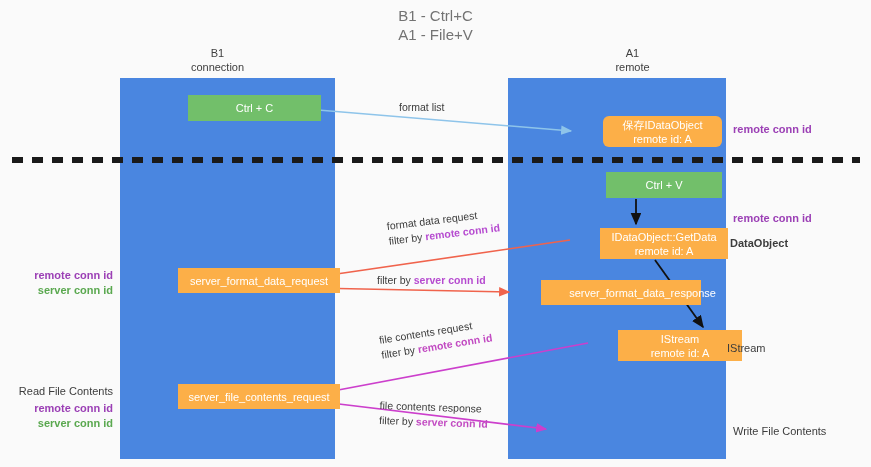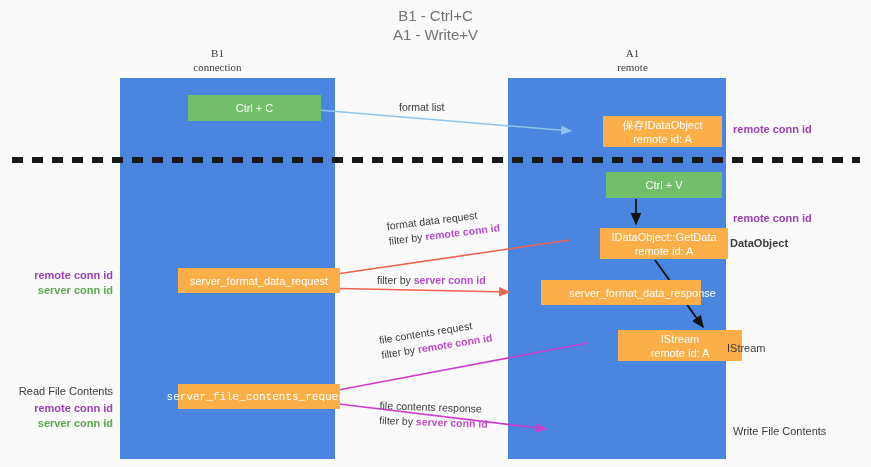--- a/index.html
+++ b/index.html
@@ -39,21 +39,20 @@
     line-height: 19px;
     color: #737373;
   }
   
   .col-head {
     position: absolute;
     text-align: center;
     font-size: 11px;
     line-height: 14px;
     color: #404040;
-    font-family: Liberation Serif, serif;
   }
   #head-b1 { left: 155px; top: 46px; width: 125px; }
   #head-a1 { left: 570px; top: 46px; width: 125px; }
   
   .lane {
     position: absolute;
     background: #4a86e0;
   }
   #lane-b1 { left: 120px; top: 78px; width: 215px; height: 381px; }
   #lane-a1 { left: 508px; top: 78px; width: 218px; height: 381px; }
@@ -71,26 +70,26 @@
     text-align: center;
     white-space: pre-line;
     margin-left: 28px;
   }
   .box.green { background: #72bf6a; }
   .box.orange { background: #fcaf48; }
   .box .l2 { display: block; }
 
   #box-ctrlc        { left: 160px; top: 95px;  width: 133px; height: 26px; }
   #box-ctrlv        { left: 578px; top: 172px; width: 116px; height: 26px; }
-  #box-idataobject  { left: 575px; top: 116px; width: 119px; height: 31px; }
+  #box-idataobject  { left: 575px; top: 116px; width: 119px; height: 31px; border-radius: 6px; }
   #box-getdata      { left: 572px; top: 228px; width: 128px; height: 31px; }
   #box-fmt-req      { left: 150px; top: 268px; width: 162px; height: 25px; }
   #box-fmt-resp     { left: 513px; top: 280px; width: 160px; height: 25px; padding-left: 43px; }
   #box-istream      { left: 590px; top: 330px; width: 124px; height: 31px; }
-  #box-file-req     { left: 150px; top: 384px; width: 162px; height: 25px; font-family: Liberation Mono, monospace; }
+  #box-file-req     { left: 150px; top: 384px; width: 162px; height: 25px; }
   #box-file-resp    { left: 549px; top: 417px; width: 158px; height: 25px; }
 
   
   .side-note {
     position: absolute;
     font-size: 11px;
     line-height: 15px;
   }
   .side-note .purple { color: #9b3fb5; font-weight: bold; }
   .side-note .green  { color: #5aa84f; font-weight: bold; }
@@ -122,21 +121,21 @@
   #lbl-file-req  { left: 378px; top: 333px; transform: rotate(-9deg); transform-origin: left top; }
   #lbl-file-resp { left: 380px; top: 398px; transform: rotate(2deg); transform-origin: left top; }
 </style>
 </head>
 <body>
 
 <div id="stage">
 
   <div class="title">
     <div>B1 - Ctrl+C</div>
-    <div>A1 - Write+V</div>
+    <div>A1 - File+V</div>
   </div>
 
   <div class="lane" id="lane-b1"></div>
   <div class="lane" id="lane-a1"></div>
 
   <div class="col-head" id="head-b1">
     <div>B1</div>
     <div>connection</div>
   </div>
   <div class="col-head" id="head-a1">

